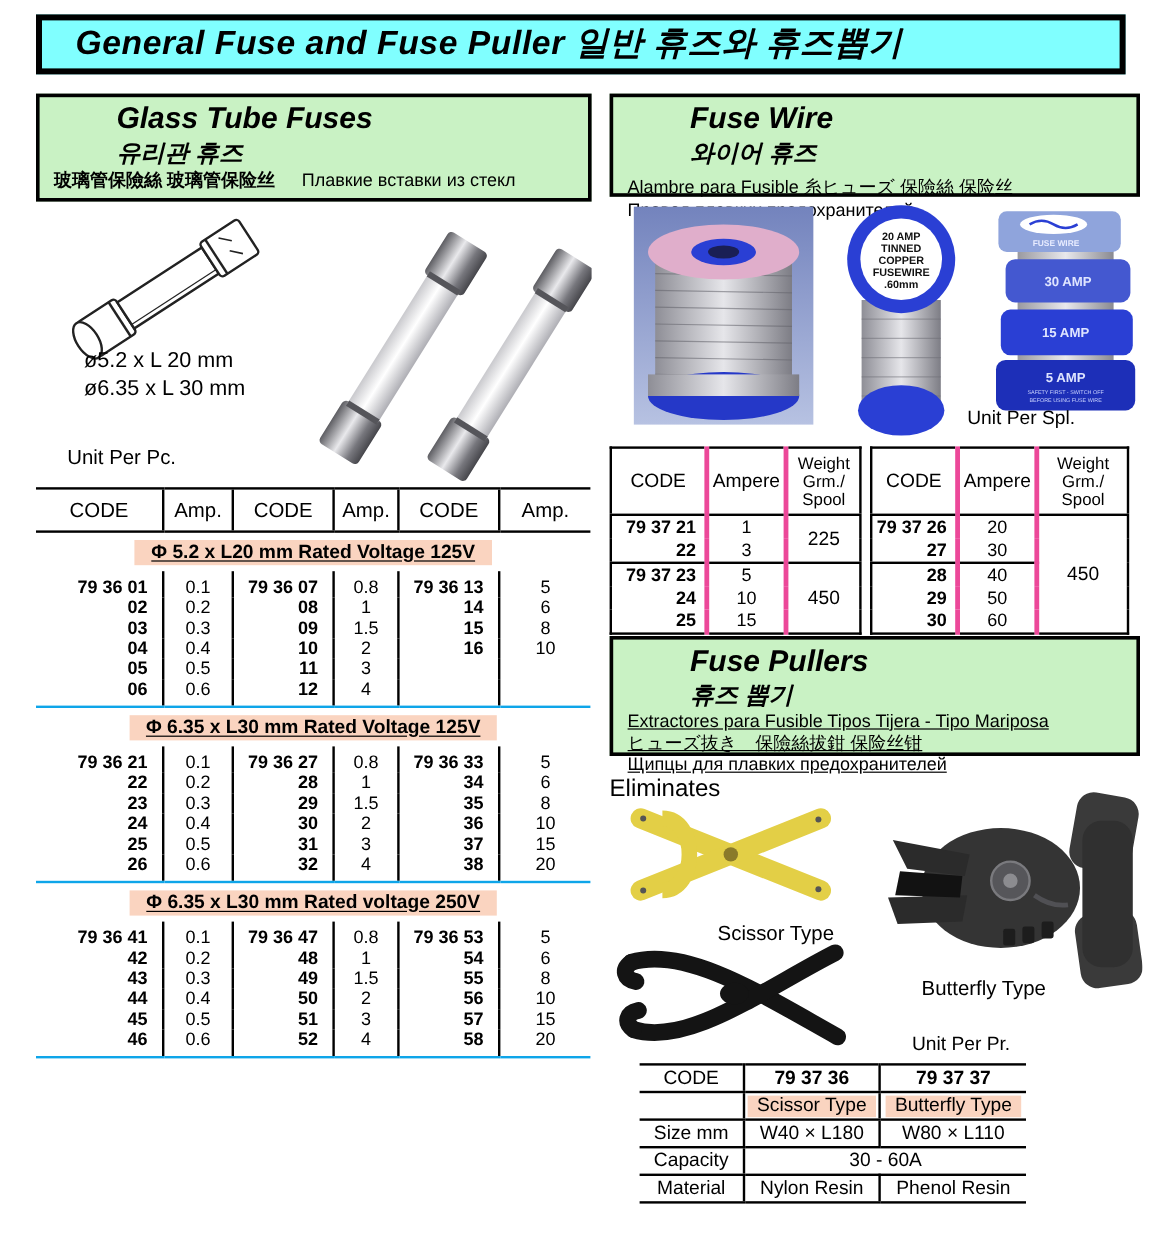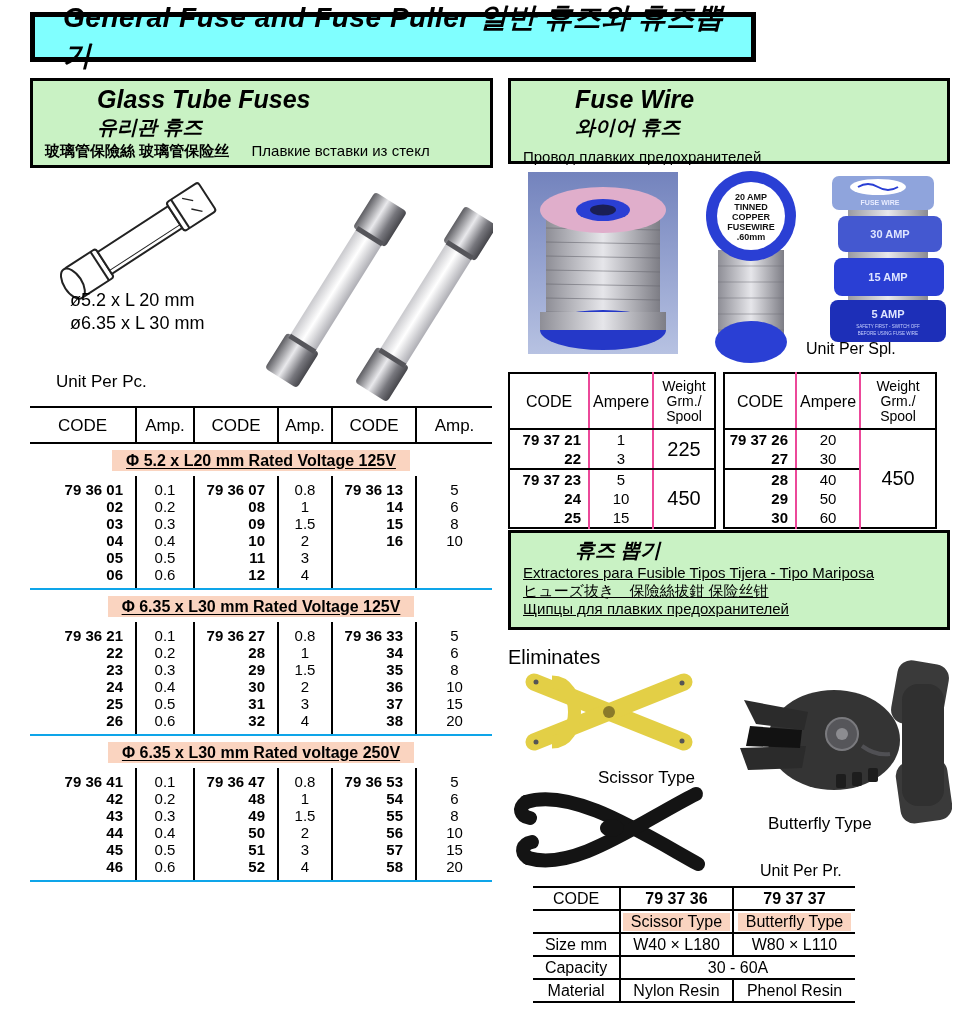--- a/index.html
+++ b/index.html
@@ -1,22 +1,22 @@
 <!DOCTYPE html>
 <html><head>
 <meta charset="utf-8">
 <style>
   html,body{margin:0;padding:0;background:#fff;}
   #page{position:relative;width:968px;height:1032px;background:#fff;overflow:hidden;
         font-family:"Liberation Sans",sans-serif;color:#000;}
   svg text{font-family:"Liberation Sans",sans-serif;}
 
   
-  .title-bar{position:absolute;left:30px;top:12px;width:726px;height:50px;box-sizing:border-box;
-    background:#80ffff;border:5px solid #000;display:flex;align-items:center;padding-left:28px;}
+  .title-bar{position:absolute;left:30px;top:12px;width:908px;height:50px;box-sizing:border-box;
+    background:#80ffff;border:5px solid #000;display:flex;padding-left:28px;}
   .title-bar span{font-size:28px;font-weight:bold;font-style:italic;letter-spacing:.5px;}
 
   
   .sec{position:absolute;box-sizing:border-box;background:#c9f2c4;border:3px solid #000;padding:4px 10px 2px 12px;}
   .sec .row1{display:flex;align-items:baseline;flex-direction:column;}
   .sec .h-en{font-size:25px;font-weight:bold;font-style:italic;}
   .sec .h-ko{font-size:20px;font-weight:bold;font-style:italic;margin-left:52px;}
   .sec .sub{font-size:15px;line-height:19px;}
   .sec .sub b{font-weight:bold;}
   #sec-glass{left:30px;top:78px;width:463px;height:90px;}
@@ -49,24 +49,24 @@
   #glass-table tr.first td{padding-top:5px;}
   #glass-table tr.last td{border-bottom:2px solid #0ea5e9;padding-bottom:5px;}
 
   
   #wire-wrap{position:absolute;left:508px;top:372px;display:flex;gap:7px;}
   .wire-table{border-collapse:collapse;border:2px solid #000;table-layout:fixed;}
   .wire-table td{font-size:15px;text-align:center;padding:1px 3px;line-height:17px;}
   .wire-table tr.whead td{border-bottom:2px solid #000;white-space:pre-line;font-size:14px;
       line-height:15px;height:52px;vertical-align:middle;}
   .wire-table tr.whead td.cd{font-size:16px;}
-  .wire-table td.vl{border-left:2px solid #ec4899;border-radius:14px;}
+  .wire-table td.vl{border-left:4px solid #ec4899;border-radius:14px;}
   .wire-table td.sep{border-bottom:2px solid #000;}
   .wire-table td.code{text-align:right;font-weight:bold;padding-right:7px;}
-  .wire-table td.wt{font-size:20px;}
+  .wire-table td.wt{font-size:16px;}
 
   
   #spec-table{position:absolute;left:533px;top:886px;width:322px;border-collapse:collapse;
       table-layout:fixed;border-top:2px solid #000;}
   #spec-table td{border-bottom:2px solid #000;height:21px;text-align:center;font-size:16px;padding:0;}
   #spec-table td.vl{border-left:2px solid #000;}
   #spec-table td.code-b{font-weight:bold;}
   .pink{display:inline-block;background:#fad4c0;padding:0 8px;line-height:18px;}
 
   .art{position:absolute;}
@@ -90,20 +90,21 @@
       <span style="display:inline-block;width:14px;"></span>
       <span>Плавкие вставки из стекл</span>
     </div>
   </div>
 
   <div class="sec" id="sec-wire">
     <div class="row1">
       <span class="h-en">Fuse Wire</span>
       <span class="h-ko">와이어 휴즈</span>
     </div>
+    <div class="sub">Alambre para Fusible  糸ヒューズ  保險絲  保险丝</div>
     <div class="sub">Провод плавких предохранителей</div>
   </div>
 
   <svg class="art" style="left:36px;top:176px;" width="212" height="132" viewBox="0 0 212 132">
     <g transform="translate(104,64) rotate(-33)" fill="#fff" stroke="#222" stroke-width="2">
       <rect x="-80" y="-17" width="38" height="34" rx="3"></rect>
       <rect x="-42" y="-13" width="84" height="26"></rect>
       <rect x="42" y="-17" width="38" height="34" rx="3"></rect>
       <ellipse cx="-80" cy="0" rx="9" ry="17"></ellipse>
       <line x1="48" y1="-17" x2="48" y2="17"></line>
@@ -463,20 +464,21 @@
           <tr>
             <td class="code">30</td>
             <td class="amp vl">60</td>
           </tr>
         </tbody>
       </table>
   </div>
 
   <div class="sec" id="sec-pullers">
     <div class="row1">
+      <span class="h-en">Fuse Pullers</span>
       <span class="h-ko">휴즈 뽑기</span>
     </div>
     <div class="sub">Extractores para Fusible Tipos Tijera - Tipo Mariposa</div>
     <div class="sub">ヒューズ抜き　保險絲拔鉗 保险丝钳</div>
     <div class="sub">Щипцы для плавких предохранителей</div>
   </div>
 
   <div class="lab" id="eliminates">Eliminates</div>
 
   <svg class="art" style="left:512px;top:660px;" width="190" height="104" viewBox="0 0 190 104">

